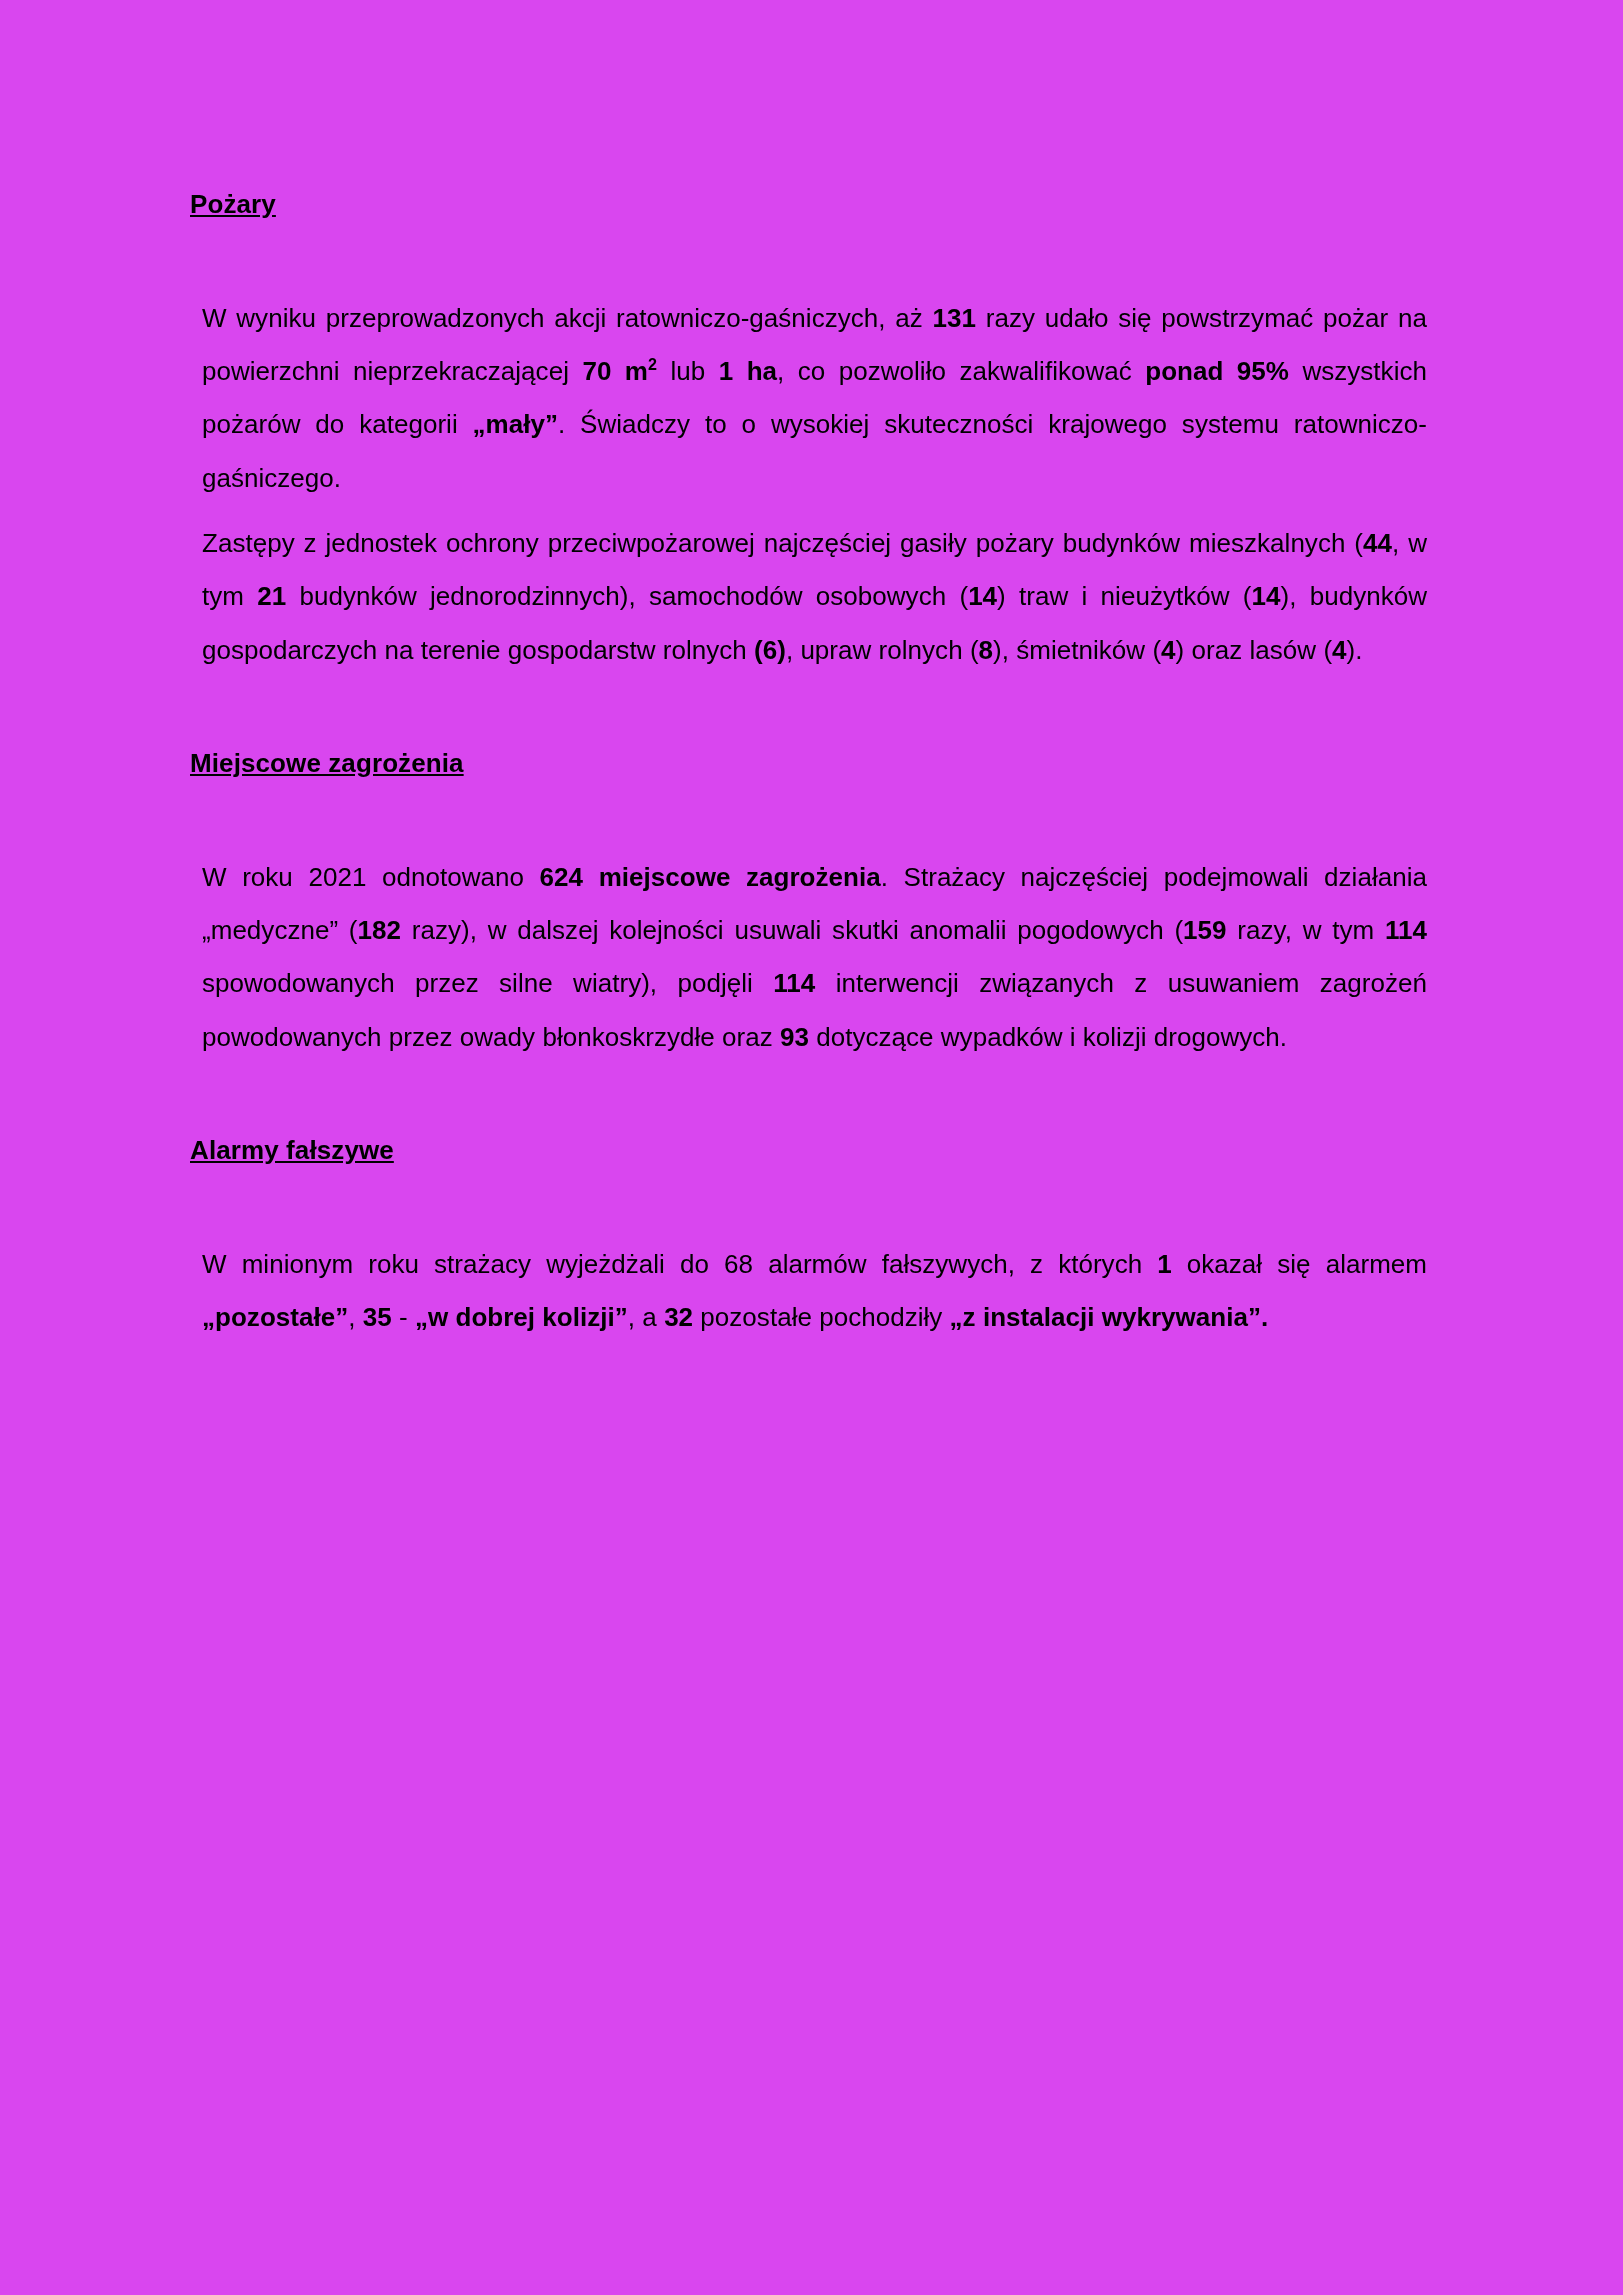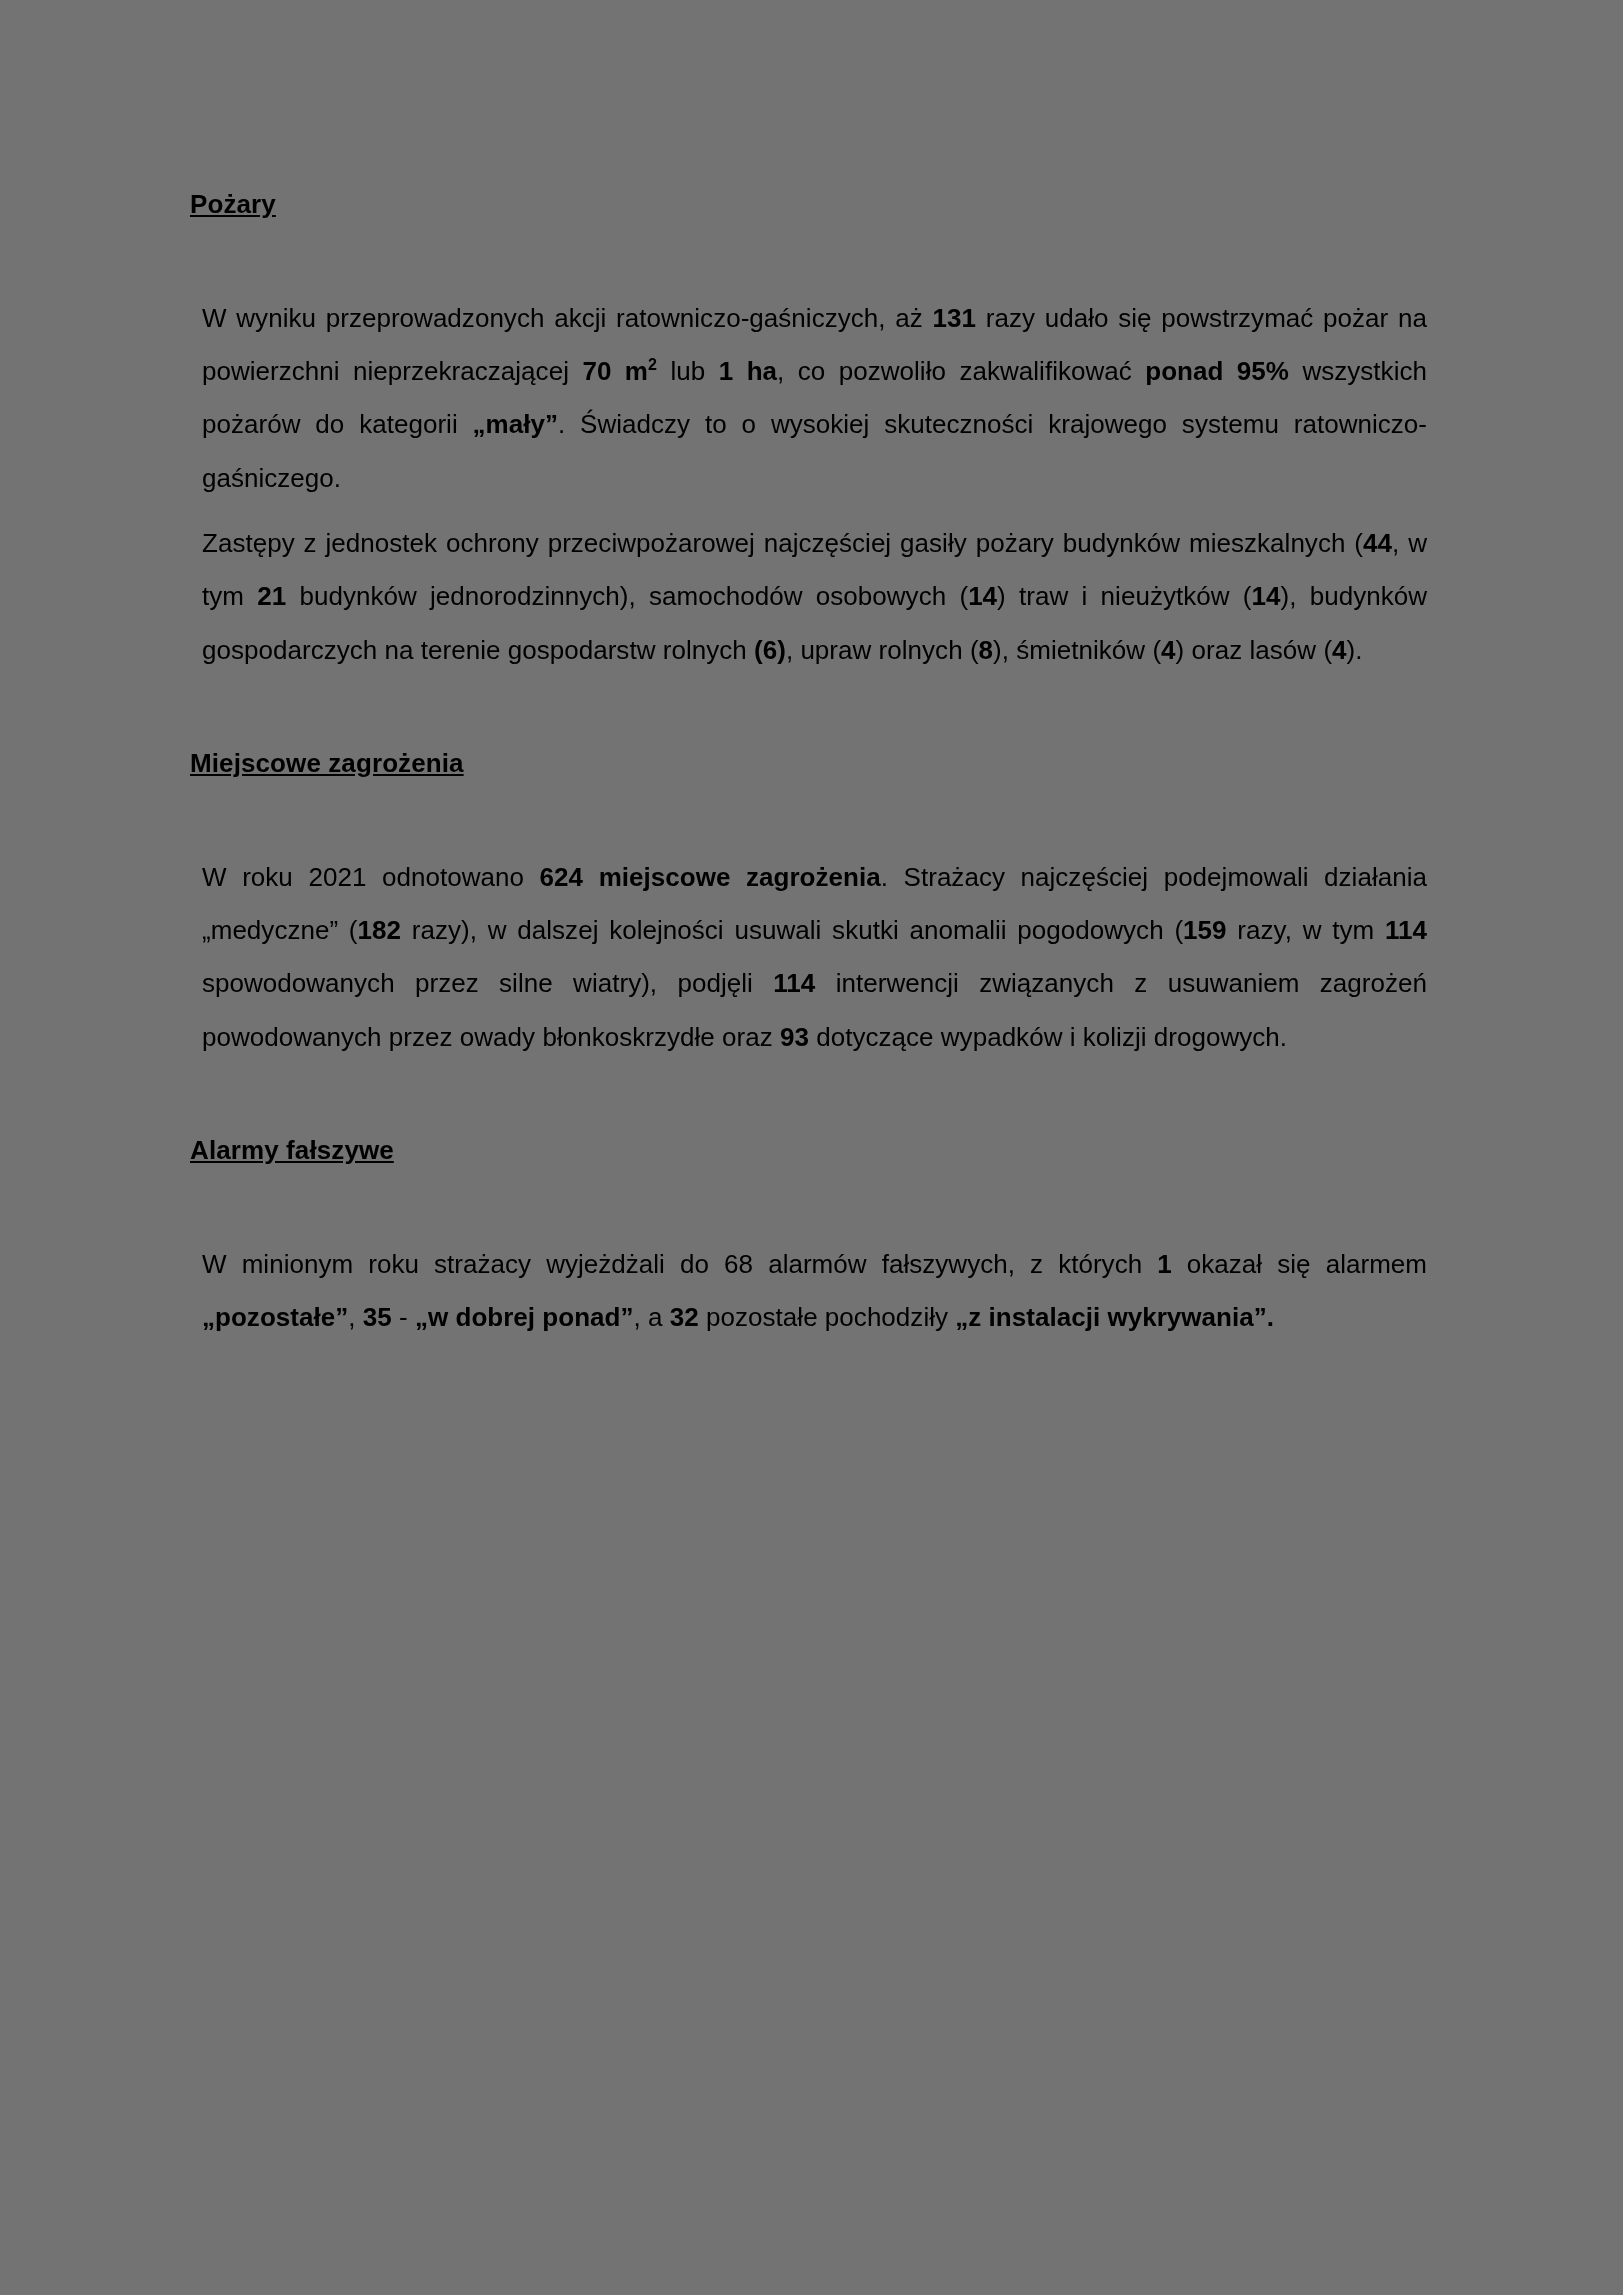--- a/index.html
+++ b/index.html
@@ -12,21 +12,21 @@
     height: 2295px;
     font-family: "Liberation Sans", sans-serif;
     color: #000000;
     -webkit-font-smoothing: antialiased;
   }
   .page {
     box-sizing: border-box;
     width: 1623px;
     height: 2295px;
     padding: 190px 190px 0 190px;
-    background: #737373;
+    background: #d946ef;
   }
   .doc-body {
     width: 1249px;
   }
   h2.section-heading {
     font-size: 26px;
     font-weight: bold;
     text-decoration: underline;
     margin: 0;
     padding: 0;
@@ -70,20 +70,20 @@
     <div class="gap-before-heading"></div>
     <h2 class="section-heading">Miejscowe zagrożenia</h2>
     <div class="gap-after-heading"></div>
 
     <p class="para">W roku 2021 odnotowano <b>624 miejscowe zagrożenia</b>. Strażacy najczęściej podejmowali działania „medyczne” (<b>182</b> razy), w dalszej kolejności usuwali skutki anomalii pogodowych (<b>159</b> razy, w tym <b>114</b> spowodowanych przez silne wiatry), podjęli <b>114</b> interwencji związanych z usuwaniem zagrożeń powodowanych przez owady błonkoskrzydłe oraz <b>93</b> dotyczące wypadków i kolizji drogowych.</p>
 
     <div class="gap-before-heading"></div>
     <h2 class="section-heading">Alarmy fałszywe</h2>
     <div class="gap-after-heading"></div>
 
-    <p class="para">W minionym roku strażacy wyjeżdżali do 68 alarmów fałszywych, z których <b>1</b> okazał się alarmem <b>„pozostałe”</b>, <b>35</b> - <b>„w dobrej ponad”</b>, a <b>32</b> pozostałe pochodziły <b>„z instalacji wykrywania”.</b></p>
+    <p class="para">W minionym roku strażacy wyjeżdżali do 68 alarmów fałszywych, z których <b>1</b> okazał się alarmem <b>„pozostałe”</b>, <b>35</b> - <b>„w dobrej kolizji”</b>, a <b>32</b> pozostałe pochodziły <b>„z instalacji wykrywania”.</b></p>
 
     <div class="gap-big"></div>
 
 
   </div>
 </div>
 
 
 </body></html>

